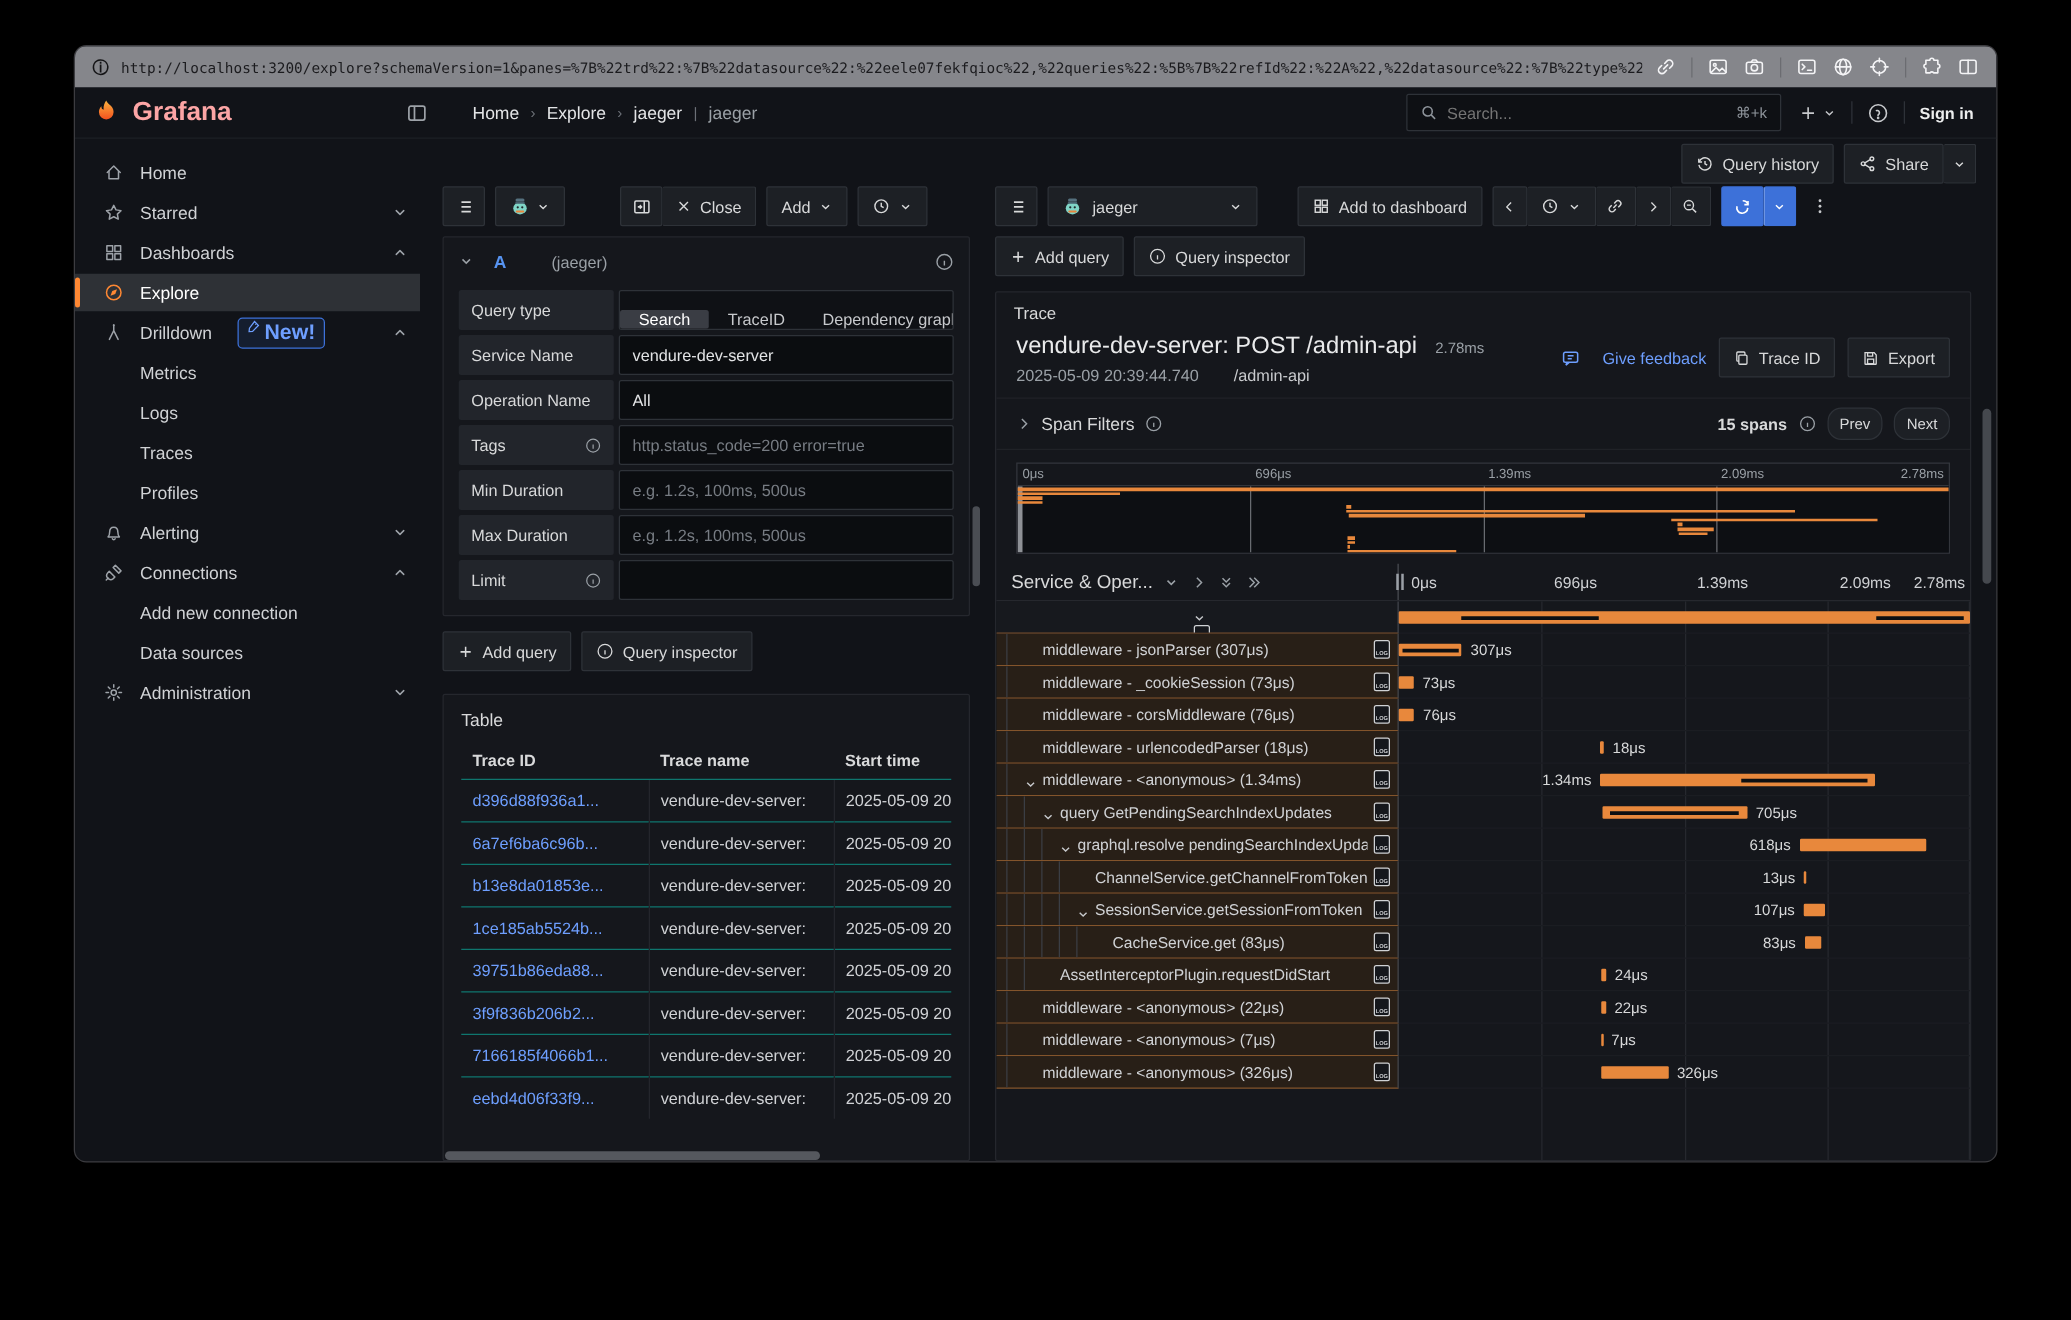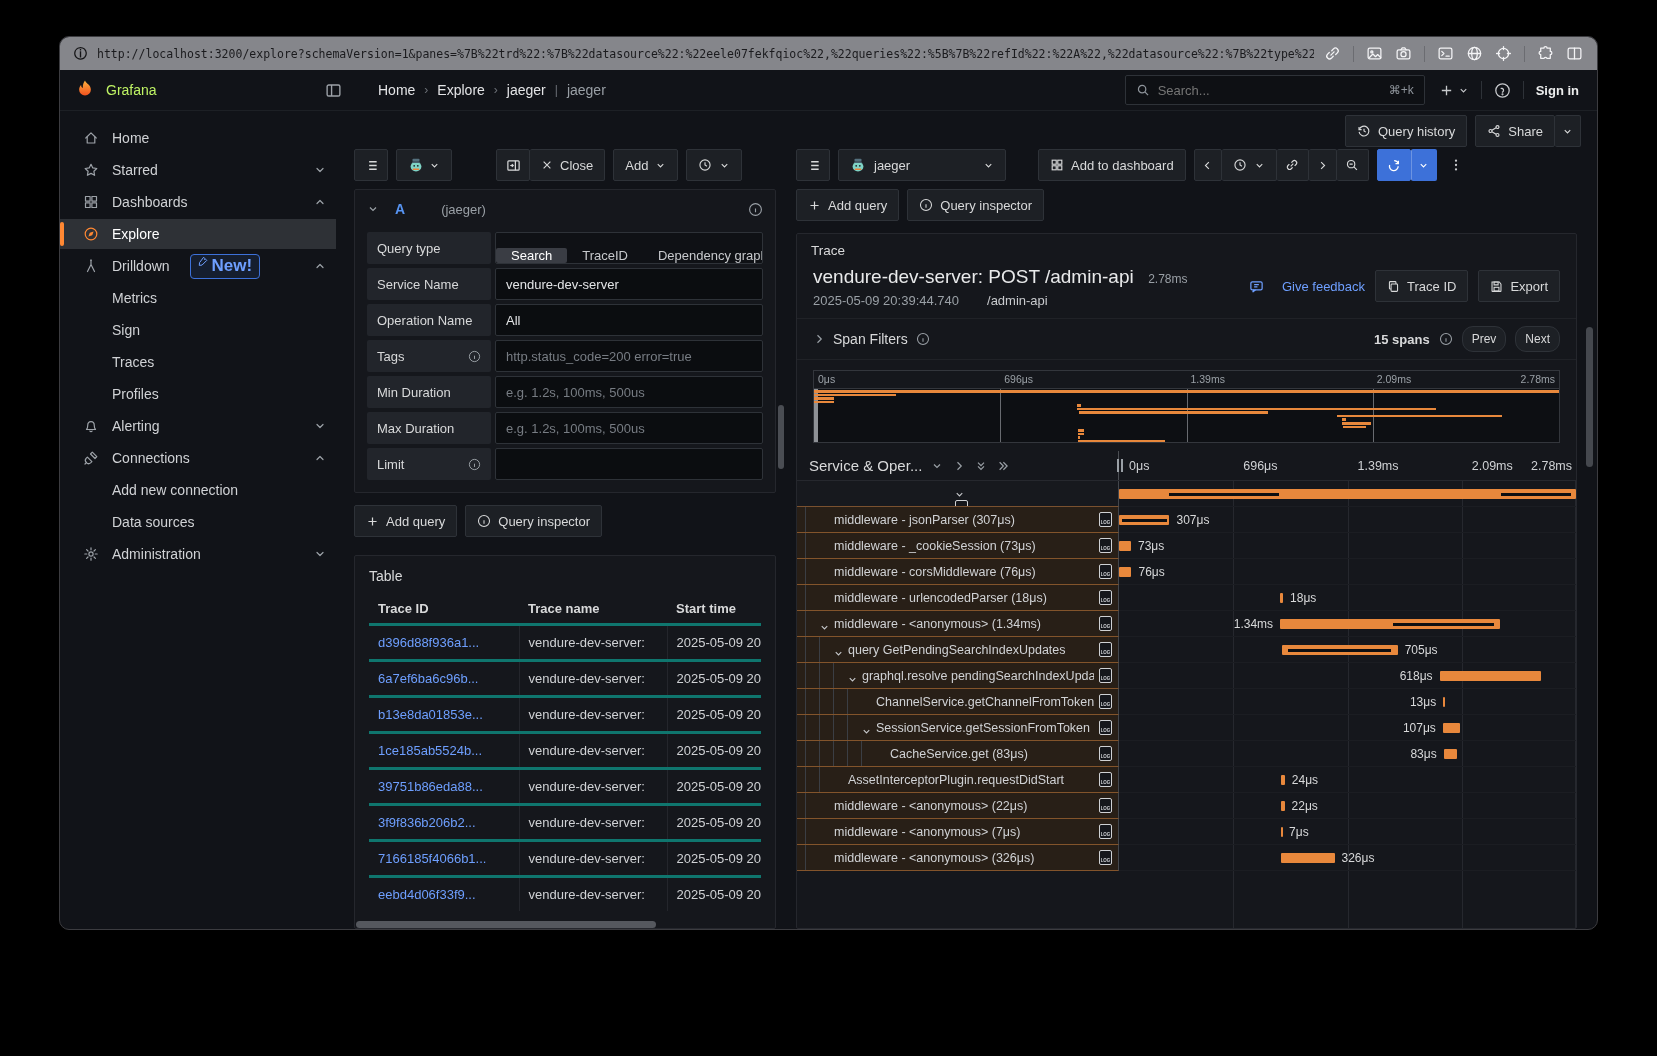--- a/index.html
+++ b/index.html
@@ -10,21 +10,21 @@
   .urlbar { height:33px; flex:none; background:#85868b; display:flex; align-items:center; padding:0 14px; gap:10px; }
   .urlbar .info-i { color:#141416; font-weight:bold; font-family:"DejaVu Sans Mono",monospace; font-size:13px; flex:none; }
   .url-input { flex:1; min-width:0; border:none; outline:none; background:transparent; color:#1b1b1e; font-family:"DejaVu Sans Mono",monospace; font-size:11.5px; white-space:nowrap; overflow:hidden; }
   .b-icons { display:flex; align-items:center; gap:12px; flex:none; color:#f4f4f6; }
   .b-sep { width:1px; height:16px; background:#6b6c71; }
   .b-icons .bi { display:flex; }
 
   
   .topnav { height:41px; flex:none; display:flex; align-items:center; padding:0 18px 0 14px; background:#111318; border-bottom:1px solid #1d2025; }
   .nav-left { width:268px; flex:none; display:flex; align-items:center; gap:10px; }
-  .brand-name { font-size:14px; color:#bef264; font-weight:400; }
+  .brand-name { font-size:21px; color:#fca5a5; font-weight:700; }
   .nav-toggle { margin-left:auto; color:#9da2a8; display:flex; }
   .crumbs { display:flex; align-items:center; gap:9px; margin-left:36px; font-size:14px; color:#e3e4e6; }
   .crumb-sep { color:#6c7077; font-size:12px; }
   .crumb-dim { color:#9aa0a6; }
   .nav-spacer { flex:1; }
   .searchbox { width:300px; height:30px; border:1px solid #2e3238; background:#0e1014; border-radius:2px; display:flex; align-items:center; padding:0 10px; gap:8px; color:#8e949b; }
   .searchbox input { flex:1; background:transparent; border:none; outline:none; color:#c7c9cc; font-size:13px; min-width:0; }
   .searchbox .kbd { font-size:12px; color:#8e949b; flex:none; }
   .nav-right { display:flex; align-items:center; gap:12px; margin-left:14px; color:#c7c9cc; }
   .nav-sep { width:1px; height:18px; background:#2e3238; }
@@ -85,21 +85,21 @@
   .tab { padding:0 15px; display:flex; align-items:center; font-size:13px; color:#c7c9cc; white-space:nowrap; cursor:pointer; }
   .tab.active { background:#3a3d44; color:#fff; border-radius:2px; margin:0; }
   .lp-btns { display:flex; gap:8px; margin:12px 0 0; flex:none; }
 
   
   .table-panel { margin-top:18px; flex:1; min-height:0; padding:10px 14px; overflow:hidden; }
   .tbl-title { font-size:14px; color:#d8d9da; font-weight:500; margin:2px 0 10px; }
   table.results { width:100%; border-collapse:collapse; font-size:13px; table-layout:fixed; }
   table.results col.c1{width:150px;} table.results col.c2{width:148px;}
   table.results th { text-align:left; font-weight:700; color:#d8d9da; padding:7px 9px; white-space:nowrap; overflow:hidden; }
-  table.results td { padding:9px 9px; border-top:3px solid #0f766e; border-left:1px solid #24262c; color:#d0d2d5; white-space:nowrap; overflow:hidden; }
+  table.results td { padding:9px 9px; border-top:1px solid #0f766e; border-left:1px solid #24262c; color:#d0d2d5; white-space:nowrap; overflow:hidden; }
   table.results td:first-child { border-left:none; }
   table.results a { color:#6e9fff; text-decoration:none; }
   .h-scroll { position:absolute; left:10px; bottom:1px; width:300px; height:7px; border-radius:4px; background:#55585e; }
   .v-scroll-lp { position:absolute; right:0px; top:258px; width:6px; height:64px; border-radius:3px; background:#4a4d53; }
   .v-scroll-win { position:absolute; right:4px; top:290px; width:7px; height:140px; border-radius:4px; background:#45484e; z-index:9; }
 
   
   .trace-panel { flex:1; margin-top:4px; min-height:0; display:flex; flex-direction:column; overflow:hidden; }
   .tp-title { padding:9px 14px 4px; font-size:13.5px; font-weight:500; color:#d8d9da; flex:none; }
   .trace-head { padding:4px 16px 10px; display:flex; justify-content:space-between; align-items:flex-start; flex:none; }
@@ -347,21 +347,21 @@
           <span class="s-chev">
             <svg width="12" height="12" viewBox="0 0 16 16" fill="none" stroke="currentColor" stroke-width="1.6" stroke-linecap="round" stroke-linejoin="round">
               <path d="M4 10l4-4 4 4"></path>
             </svg>
           </span>
         </div>
         <div class="side-item indent">
           <span class="s-label">Metrics</span>
         </div>
         <div class="side-item indent">
-          <span class="s-label">Sign</span>
+          <span class="s-label">Logs</span>
         </div>
         <div class="side-item indent">
           <span class="s-label">Traces</span>
         </div>
         <div class="side-item indent">
           <span class="s-label">Profiles</span>
         </div>
         <div class="side-item">
           <span class="s-ic">
             <svg width="16" height="16" viewBox="0 0 16 16" fill="none" stroke="currentColor" stroke-width="1.2" stroke-linecap="round" stroke-linejoin="round">

